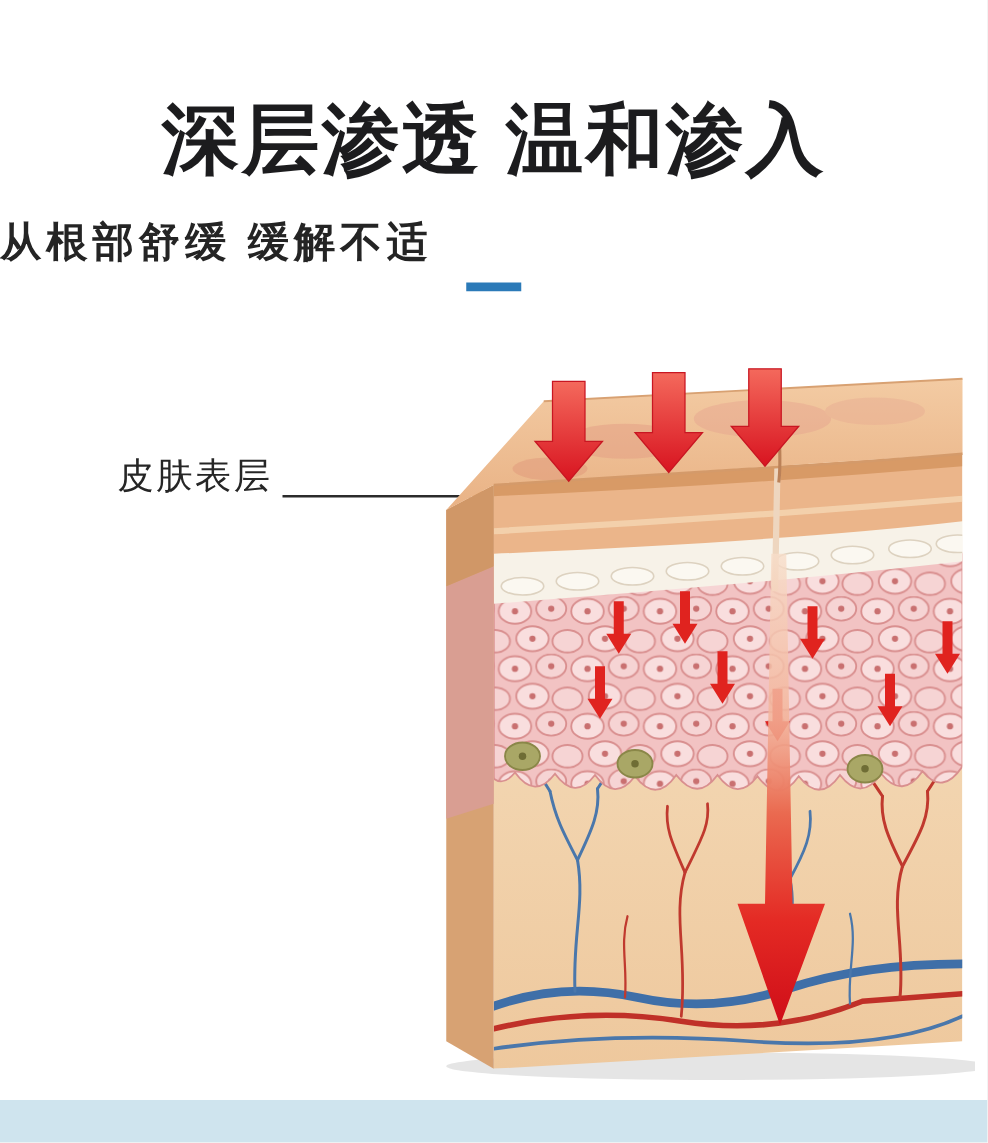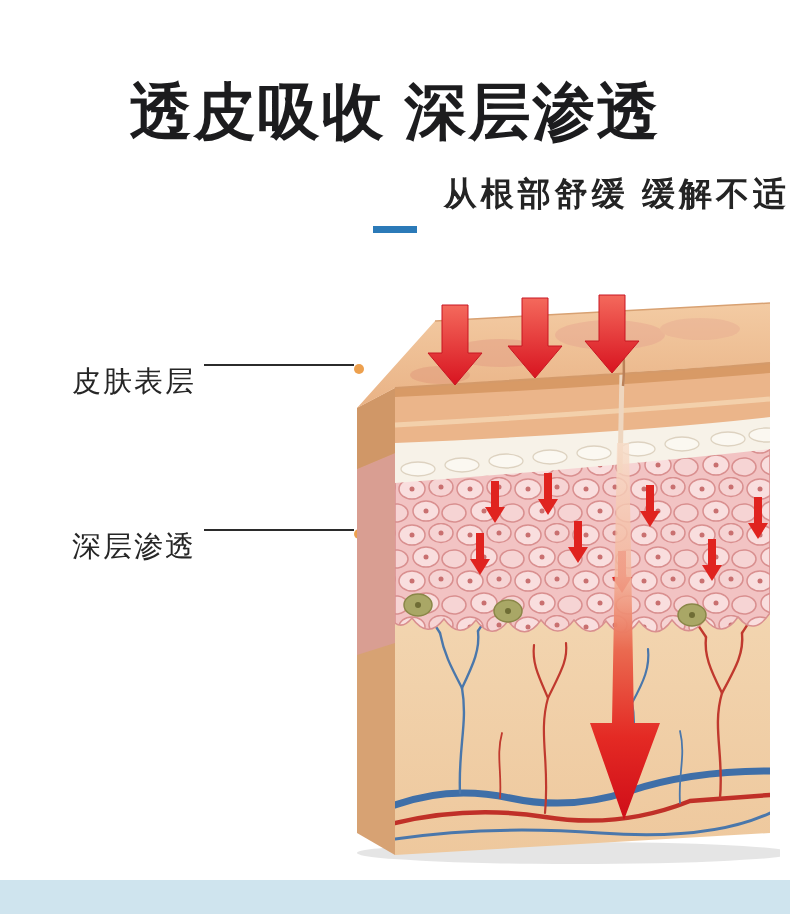--- a/index.html
+++ b/index.html
@@ -8,29 +8,29 @@
     background:#ffffff; overflow:hidden;
     font-family:"Liberation Sans", sans-serif;
   }
   .title {
     position:absolute; top:70px; left:0; width:100%; margin:0;
     text-align:center; font-size:62px; font-weight:800;
     color:#1c1c1e; letter-spacing:2px;
   }
   .subtitle {
     position:absolute; top:172px; left:0; width:100%;
-    text-align:right; font-size:33px; font-weight:600;
+    text-align:left; font-size:33px; font-weight:600;
     color:#242424; letter-spacing:4px;
   }
   .divider {
     position:absolute; top:226px; left:373px;
     width:44px; height:7px; background:#2b7ab8;
   }
   .illustration { position:absolute; left:340px; top:293px; width:440px; height:578px; }
-  .annotation { position:absolute; display:flex; align-items:flex-start; }
+  .annotation { position:absolute; display:flex; align-items:flex-end;margin-left:22px; }
   .ann-text {
     font-size:29px; color:#262626; font-weight:500;
     letter-spacing:2px; white-space:nowrap; line-height:34px;
   }
   .ann-line { height:2px; background:#2b2b2b; margin-left:8px; flex:none; }
   .annotation-1 { top:364px; left:72px; }
   .annotation-2 { top:529px; left:72px; }
   .annotation-3 { top:729px; left:64px; }
   .annotation-1 .ann-line, .annotation-2 .ann-line { width:150px; }
   .annotation-3 .ann-line { width:150px; }
@@ -41,35 +41,30 @@
   .footer-bar {
     position:absolute; left:0; bottom:0; width:100%; height:34px;
     background:#cfe4ee;
   }
 </style>
 </head>
 <body>
 
 <div class="page">
 
-  <h1 class="title">透皮吸收 深层渗透</h1>
+  <h1 class="title">深层渗透 温和渗入</h1>
   <div class="subtitle">从根部舒缓 缓解不适</div>
   <div class="divider" style="background: rgb(43, 122, 184);"></div>
 
   <div class="annotation annotation-1">
     <span class="ann-text">皮肤表层</span>
     <span class="ann-line"></span>
     <span class="ann-dot" style="background: rgb(237, 160, 78);"></span>
   </div>
 
-  <div class="annotation annotation-2">
-    <span class="ann-text">深层渗透</span>
-    <span class="ann-line"></span>
-    <span class="ann-dot" style="background: rgb(237, 160, 78);"></span>
-  </div>
 
 
   <div class="illustration">
     <svg viewBox="0 0 440 578" width="440" height="578">
       <defs>
         <linearGradient id="gArr" x1="0" y1="0" x2="0" y2="1">
           <stop offset="0" stop-color="#f4695c"></stop>
           <stop offset="1" stop-color="#d81420"></stop>
         </linearGradient>
         <linearGradient id="gBig" x1="0" y1="0" x2="0" y2="1">

